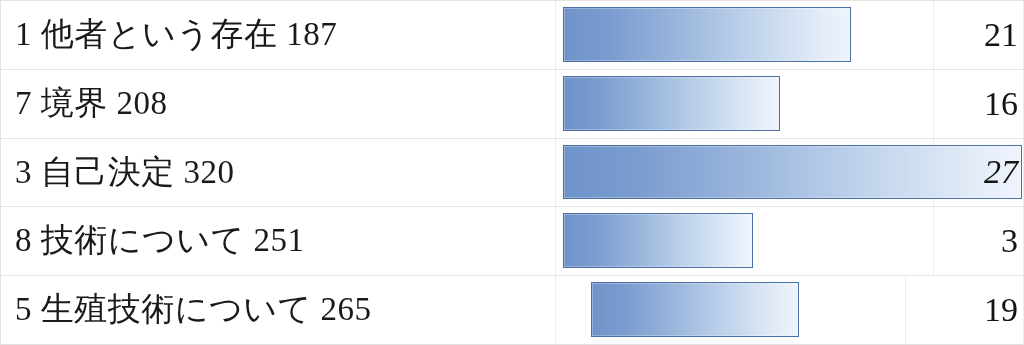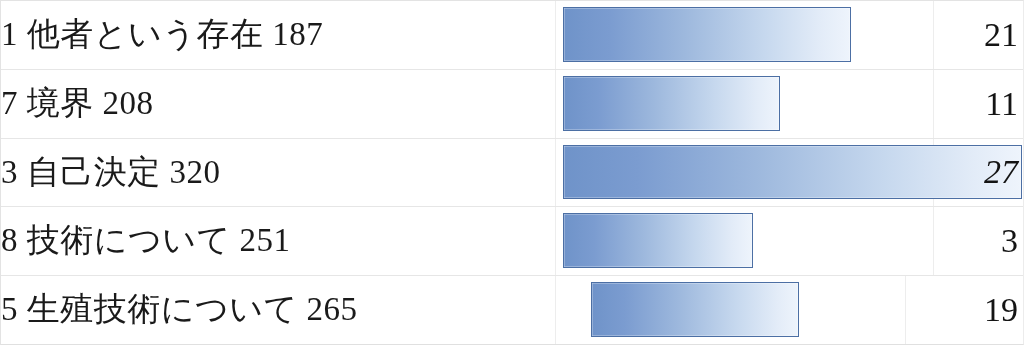--- a/index.html
+++ b/index.html
@@ -37,20 +37,21 @@
   .row:last-child{border-bottom:none;gap:28px;}
 
   .cell-label{
     position:relative;
     width:555px;
     flex:0 0 555px;
     height:100%;
     display:flex;
     align-items:center;
     box-sizing:border-box;
+    padding-left:14px;
     border-right:1px solid #ededed;
     z-index:3;
   }
   .label-text{
     font-size:33px;
     line-height:1.15;
     color:#1a1a1a;
     white-space:nowrap;
     letter-spacing:0.5px;
   }
@@ -126,21 +127,21 @@
     <div class="row">
       <div class="cell-label">
         <span class="label-text">7 境界 208</span>
       </div>
       <div class="cell-bar">
         <div class="bar-track">
           <div class="bar" style="width: 58.6%;"></div>
         </div>
       </div>
       <div class="cell-value">
-        <span class="value-text">11</span>
+        <span class="value-text">16</span>
       </div>
     </div>
 
     <div class="row overflow">
       <div class="cell-label">
         <span class="label-text">3 自己決定 320</span>
       </div>
       <div class="cell-bar">
         <div class="bar-track">
           <div class="bar" style="width: 100%;"></div>

